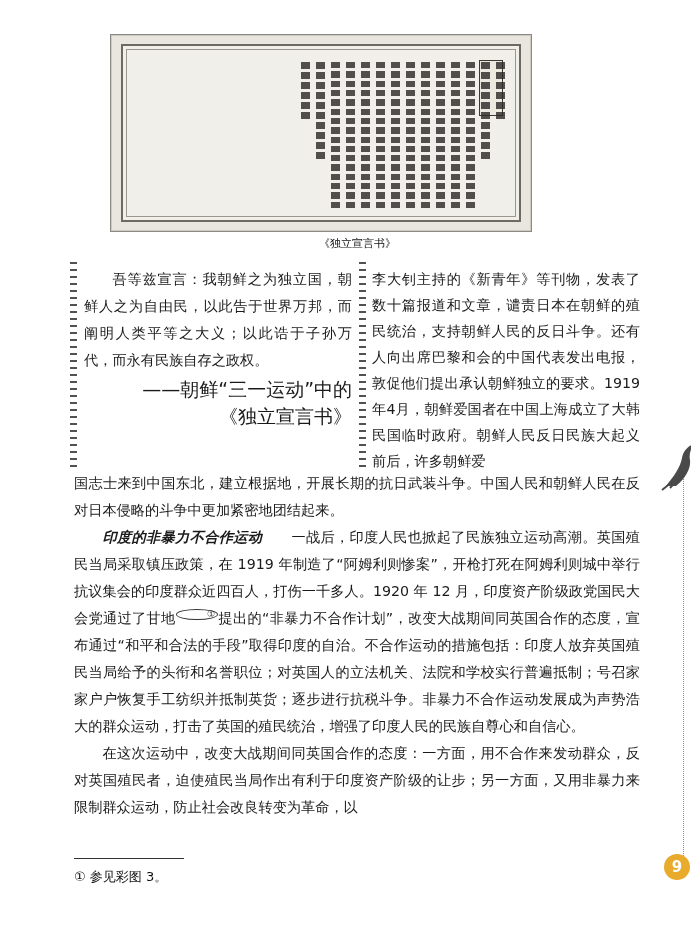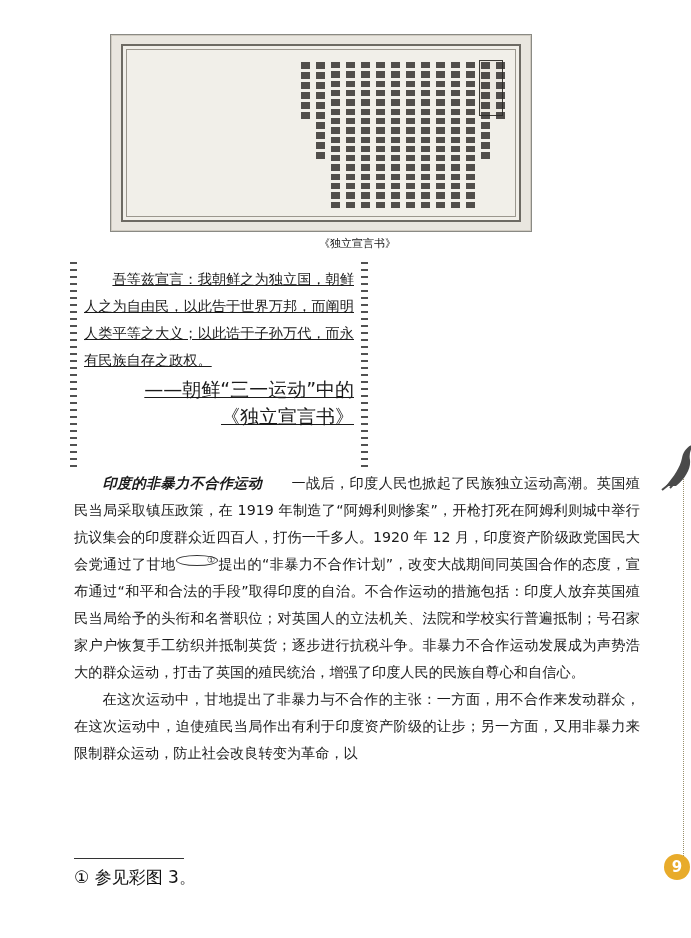--- a/index.html
+++ b/index.html
@@ -101,21 +101,20 @@
   }
 
   
   .cols {
     position: absolute;
     left: 62px;
     top: 266px;
     width: 566px;
     display: flex;
     gap: 10px;
-    text-decoration: underline;
   }
   .col {
     width: 270px;
     font-size: 14.2px;
     line-height: 26px;
     text-align: justify;
   }
   .quote-col {
     position: relative;
     padding: 0 10px;
@@ -171,21 +170,21 @@
     display: inline-block;
   }
   .gap { margin-top: 8px; }
 
   
   .footnote {
     position: absolute;
     left: 62px;
     top: 868px;
     width: 400px;
-    font-size: 17px;
+    font-size: 13px;
     line-height: 18px;
     color: #111;
   }
   .footnote-rule {
     position: absolute;
     left: 62px;
     top: 858px;
     width: 110px;
     border-top: 1px solid #333;
   }
@@ -462,25 +461,27 @@
   <div class="cols">
     <div class="col quote-col">
       <div class="wave left"></div>
       <div class="wave right"></div>
       <div class="quote-text">吾等兹宣言：我朝鲜之为独立国，朝鲜人之为自由民，以此告于世界万邦，而阐明人类平等之大义；以此诰于子孙万代，而永有民族自存之政权。</div>
       <div class="quote-attr">
         <span>——朝鲜“三一运动”中的</span>
         <span class="line2">《独立宣言书》</span>
       </div>
     </div>
+    <div class="col">李大钊主持的《新青年》等刊物，发表了数十篇报道和文章，谴责日本在朝鲜的殖民统治，支持朝鲜人民的反日斗争。还有人向出席巴黎和会的中国代表发出电报，敦促他们提出承认朝鲜独立的要求。1919年4月，朝鲜爱国者在中国上海成立了大韩民国临时政府。朝鲜人民反日民族大起义前后，许多朝鲜爱</div>
   </div>
 
   <div class="body-block">
+    <p>国志士来到中国东北，建立根据地，开展长期的抗日武装斗争。中国人民和朝鲜人民在反对日本侵略的斗争中更加紧密地团结起来。</p>
     <p class="indent gap"><span class="bold-lead">印度的非暴力不合作运动</span><span>　　一战后，印度人民也掀起了民族独立运动高潮。英国殖民当局采取镇压政策，在 1919 年制造了“阿姆利则惨案”，开枪打死在阿姆利则城中举行抗议集会的印度群众近四百人，打伤一千多人。1920 年 12 月，印度资产阶级政党国民大会党通过了甘地</span><span class="sup">①</span><span>提出的“非暴力不合作计划”，改变大战期间同英国合作的态度，宣布通过“和平和合法的手段”取得印度的自治。不合作运动的措施包括：印度人放弃英国殖民当局给予的头衔和名誉职位；对英国人的立法机关、法院和学校实行普遍抵制；号召家家户户恢复手工纺织并抵制英货；逐步进行抗税斗争。非暴力不合作运动发展成为声势浩大的群众运动，打击了英国的殖民统治，增强了印度人民的民族自尊心和自信心。</span></p>
-    <p class="indent gap">在这次运动中，甘地提出了非暴力与不合作的主张：一方面，用不合作来发动群众，在这次运动中，迫使殖民当局作出有利于印度资产阶级的让步；另一方面，又用非暴力来限制群众运动，防止社会改良转变为革命，以</p>
+    <p class="indent gap">在这次运动中，改变大战期间同英国合作的态度：一方面，用不合作来发动群众，反对英国殖民者，迫使殖民当局作出有利于印度资产阶级的让步；另一方面，又用非暴力来限制群众运动，防止社会改良转变为革命，以</p>
   </div>
 
   <div class="footnote-rule"></div>
   <div class="footnote">
     <span>①</span>
     <span>参见彩图 3。</span>
   </div>
 
   <div class="margin-rule"></div>
   <div class="margin-orn">

